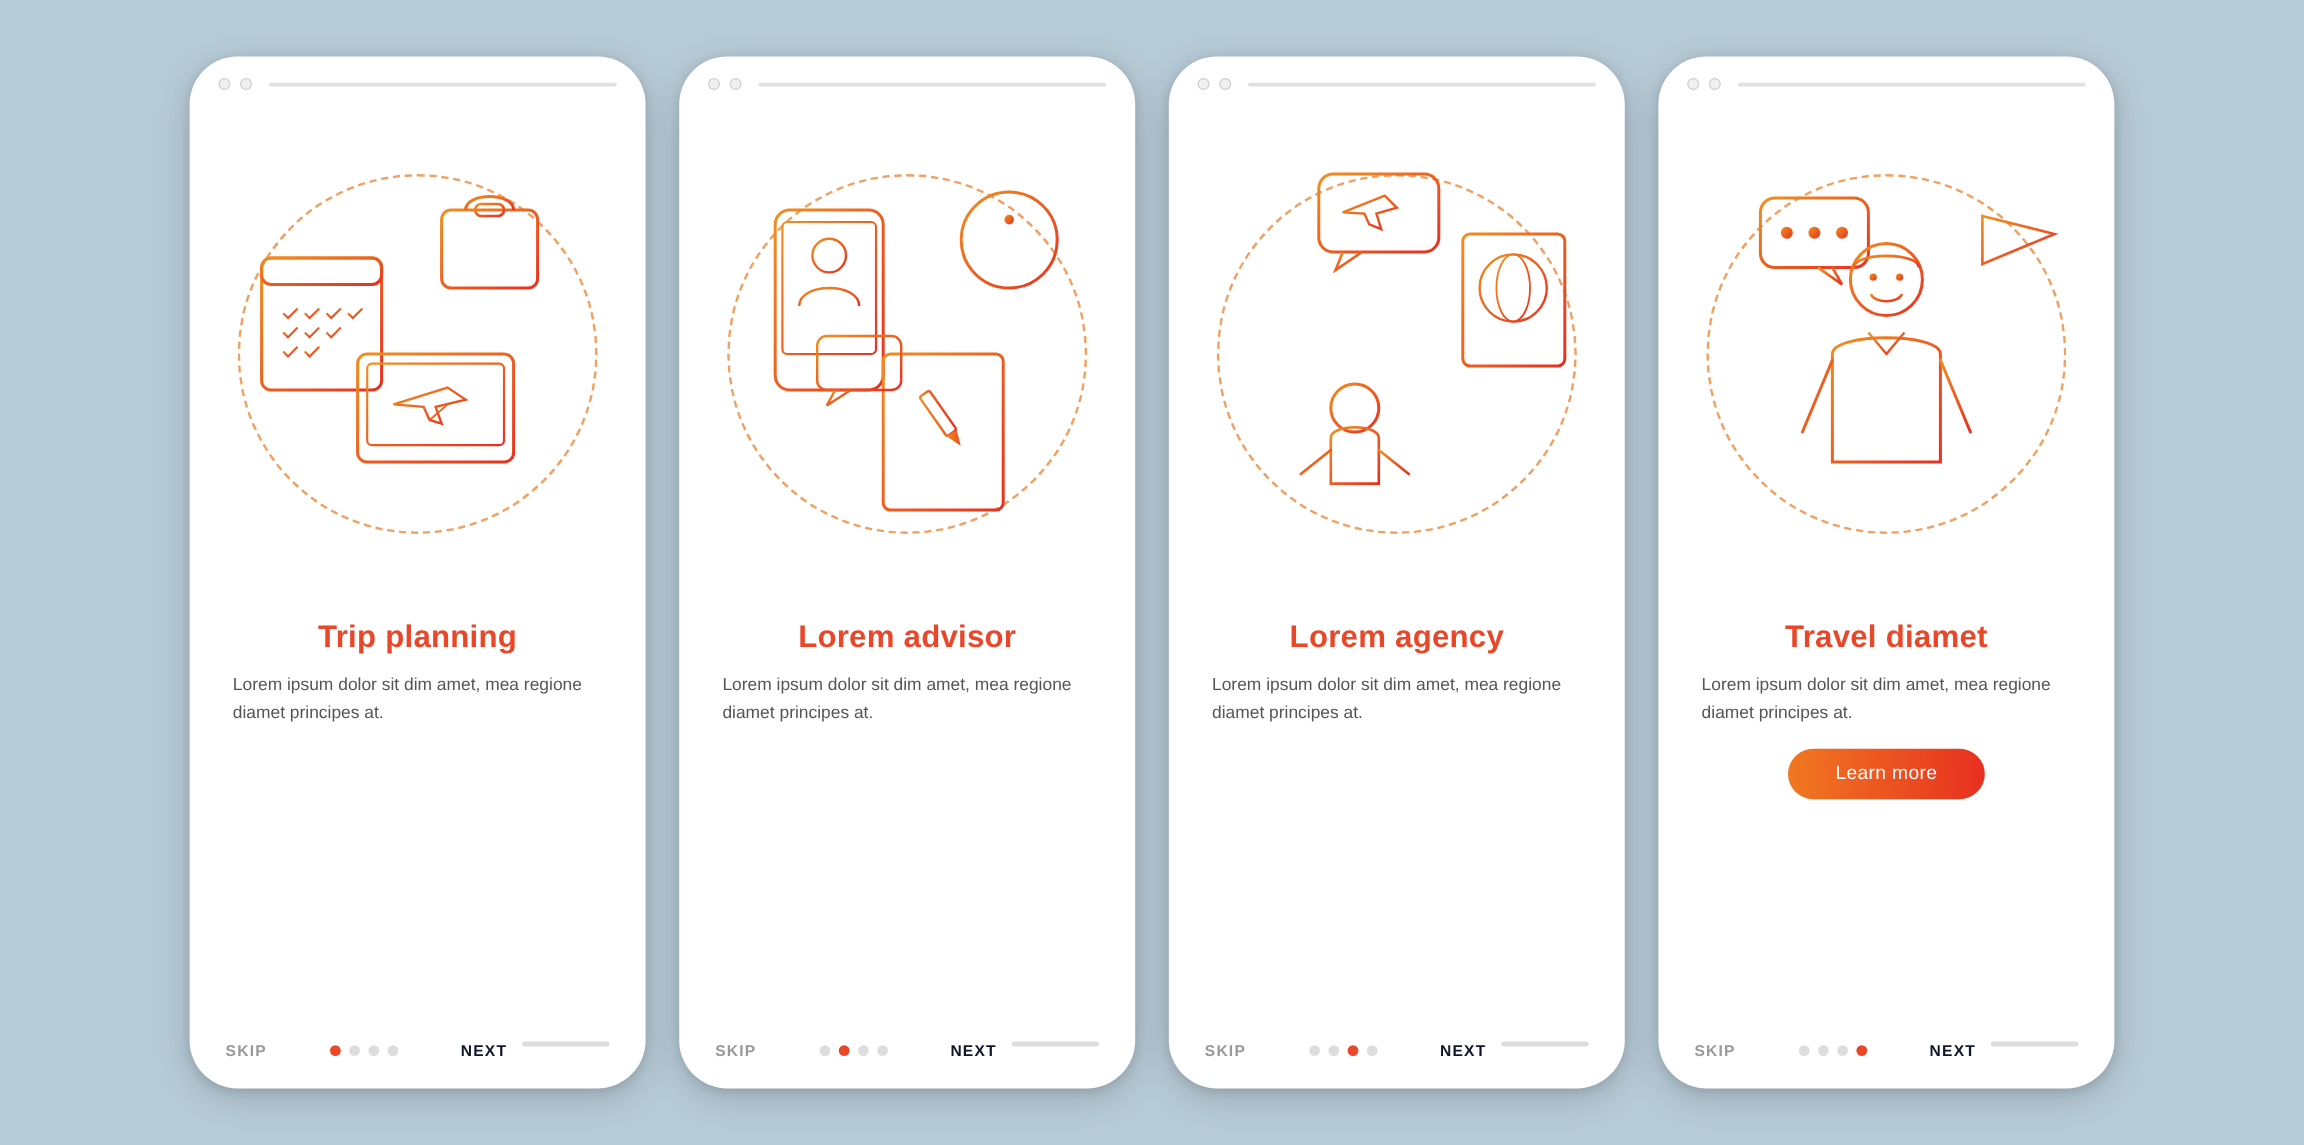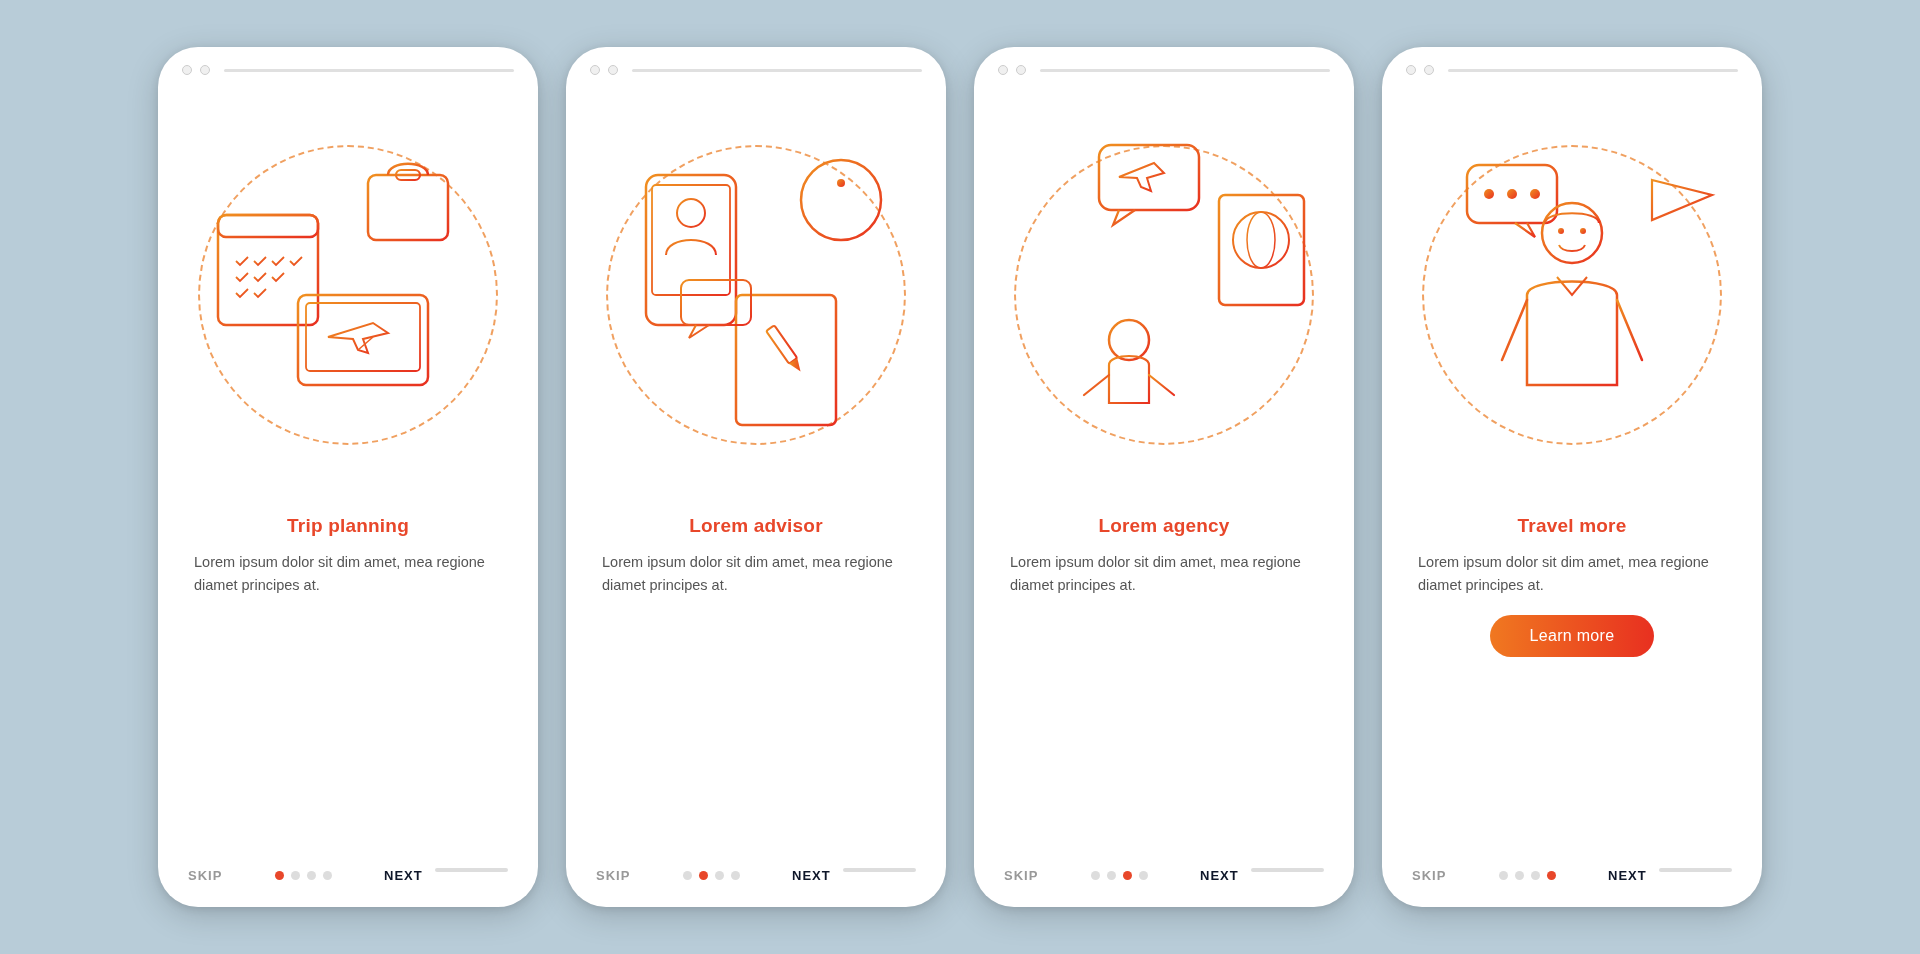--- a/index.html
+++ b/index.html
@@ -93,21 +93,21 @@
     .phone-content {
       width: 100%;
       padding: 10px 36px 0 36px;
       flex: 1;
       display: flex;
       flex-direction: column;
       align-items: center;
     }
 
     .phone-title {
-      font-size: 19px;
+      font-size: 26px;
       font-weight: 600;
       color: #e8472a;
       text-align: left;
       margin-bottom: 14px;
       letter-spacing: 0.2px;
     }
 
     .phone-desc {
       font-size: 14.5px;
       color: #555;
@@ -501,21 +501,21 @@
 
           <line x1="55" y1="100" x2="55" y2="190" stroke="url(#g4)" stroke-width="1.5"></line>
 
           <line x1="10" y1="105" x2="-15" y2="165" stroke="url(#g4)" stroke-width="2.5" stroke-linecap="round"></line>
           <line x1="100" y1="105" x2="125" y2="165" stroke="url(#g4)" stroke-width="2.5" stroke-linecap="round"></line>
         </g>
       </svg>
     </div>
 
     <div class="phone-content">
-      <div class="phone-title">Travel more</div>
+      <div class="phone-title">Travel diamet</div>
       <div class="phone-desc">Lorem ipsum dolor sit dim amet, mea regione diamet principes at.</div>
       <button class="learn-more-btn">Learn more</button>
     </div>
 
     <div class="phone-bottom">
       <div class="phone-nav">
         <span class="nav-skip">SKIP</span>
         <div class="nav-dots">
           <div class="dot"></div>
           <div class="dot"></div>

